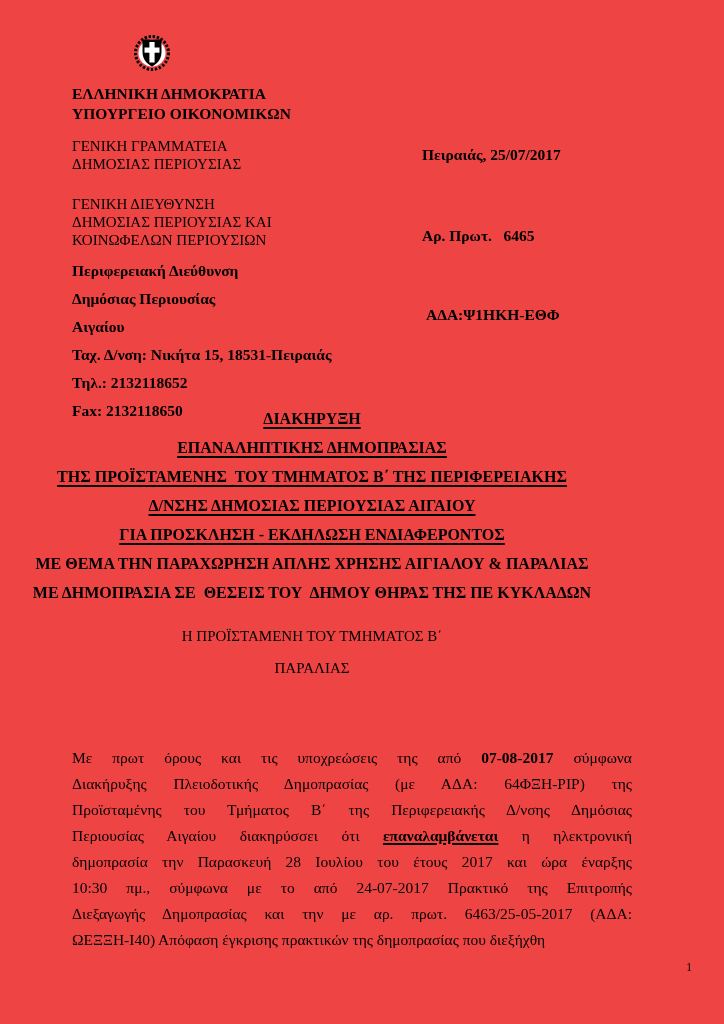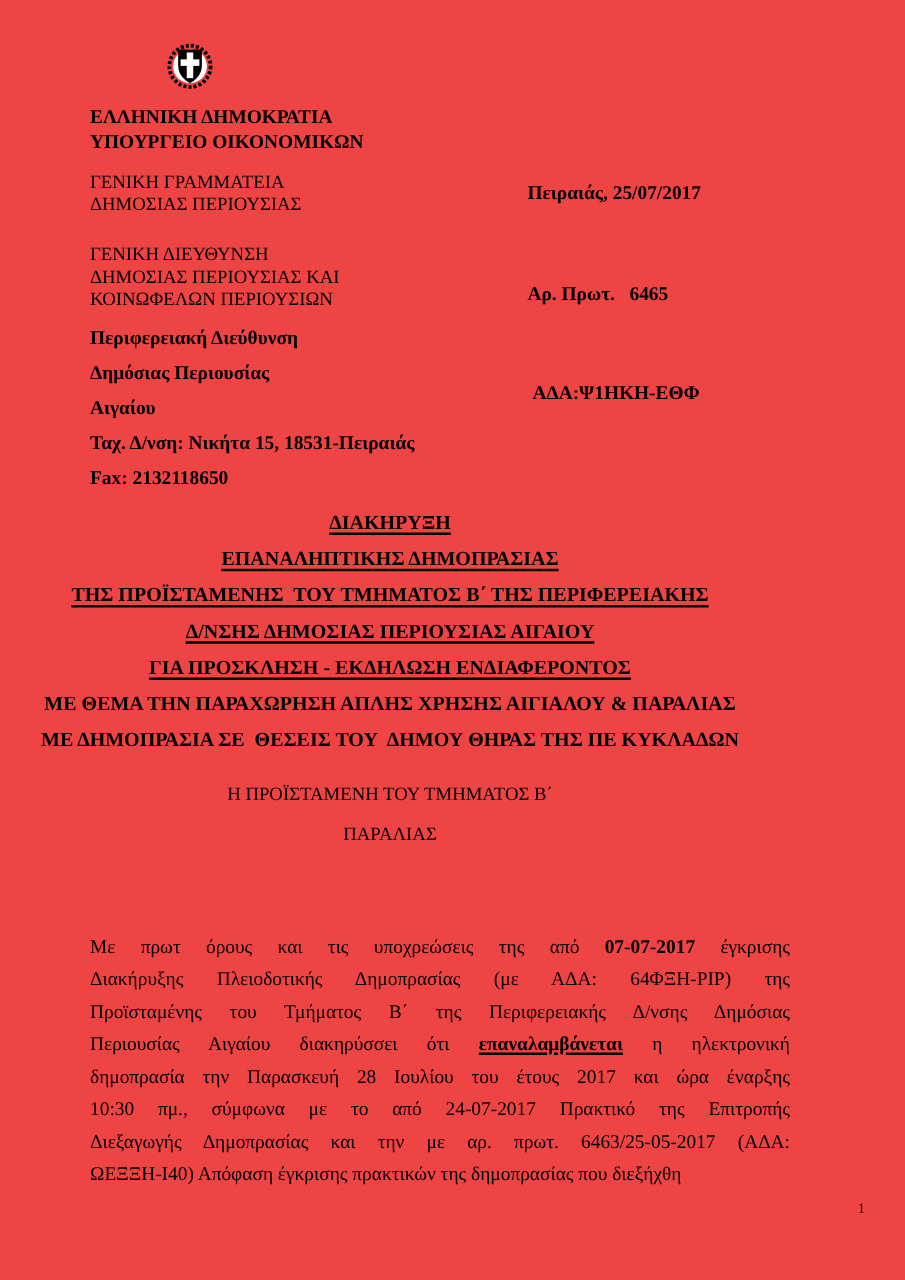--- a/index.html
+++ b/index.html
@@ -142,20 +142,21 @@
 
     <div class="hl-reg grp-gap-b">ΓΕΝΙΚΗ ΔΙΕΥΘΥΝΣΗ</div>
     <div class="hl-reg">ΔΗΜΟΣΙΑΣ ΠΕΡΙΟΥΣΙΑΣ ΚΑΙ</div>
     <div class="hl-reg">ΚΟΙΝΩΦΕΛΩΝ ΠΕΡΙΟΥΣΙΩΝ</div>
 
     <div class="regional-block">
       <div class="hl-wide">Περιφερειακή Διεύθυνση</div>
       <div class="hl-wide">Δημόσιας Περιουσίας</div>
       <div class="hl-wide">Αιγαίου</div>
       <div class="hl-wide">Ταχ. Δ/νση: Νικήτα 15, 18531-Πειραιάς</div>
+      <div class="hl-wide">Τηλ.: 2132118652</div>
       <div class="hl-wide">Fax: 2132118650</div>
     </div>
   </div>
 
   <div class="header-right">
     <div class="hr-line">Πειραιάς, 25/07/2017</div>
     <div class="hr-line">Αρ. Πρωτ.   6465</div>
     <div class="hr-line hr-ada">ΑΔΑ:Ψ1ΗΚΗ-ΕΘΦ</div>
   </div>
 
@@ -168,21 +169,21 @@
     <div class="t">ΜΕ ΘΕΜΑ ΤΗΝ ΠΑΡΑΧΩΡΗΣΗ ΑΠΛΗΣ ΧΡΗΣΗΣ ΑΙΓΙΑΛΟΥ &amp; ΠΑΡΑΛΙΑΣ</div>
     <div class="t">ΜΕ ΔΗΜΟΠΡΑΣΙΑ ΣΕ  ΘΕΣΕΙΣ ΤΟΥ  ΔΗΜΟΥ ΘΗΡΑΣ ΤΗΣ ΠΕ ΚΥΚΛΑΔΩΝ</div>
   </div>
 
   <div class="signatory-block">
     <div class="s-line">Η ΠΡΟΪΣΤΑΜΕΝΗ ΤΟΥ ΤΜΗΜΑΤΟΣ Β΄</div>
     <div class="s-line">ΠΑΡΑΛΙΑΣ</div>
   </div>
 
   <div class="body-block">
-    <div class="bline"><span>Με πρωτ όρους και τις υποχρεώσεις της από </span><span class="b">07-07-2017</span><span> έγκρισης</span></div>
+    <div class="bline"><span>Με πρωτ όρους και τις υποχρεώσεις της από </span><span class="b">07-08-2017</span><span> σύμφωνα</span></div>
     <div class="bline"><span>Διακήρυξης Πλειοδοτικής Δημοπρασίας (με ΑΔΑ: 64ΦΞΗ-ΡΙΡ) της</span></div>
     <div class="bline"><span>Προϊσταμένης του Τμήματος Β΄ της Περιφερειακής Δ/νσης Δημόσιας</span></div>
     <div class="bline"><span>Περιουσίας Αιγαίου διακηρύσσει ότι </span><span class="bu">επαναλαμβάνεται</span><span> η ηλεκτρονική</span></div>
     <div class="bline"><span>δημοπρασία την Παρασκευή 28 Ιουλίου του έτους 2017 και ώρα έναρξης</span></div>
     <div class="bline"><span>10:30 πμ., σύμφωνα με το από 24-07-2017 Πρακτικό της Επιτροπής</span></div>
     <div class="bline"><span>Διεξαγωγής Δημοπρασίας και την με αρ. πρωτ. 6463/25-05-2017 (ΑΔΑ:</span></div>
     <div class="bline last"><span>ΩΕΞΞΗ-Ι40) Απόφαση έγκρισης πρακτικών της δημοπρασίας που διεξήχθη</span></div>
   </div>
 
   <div class="page-num">1</div>

